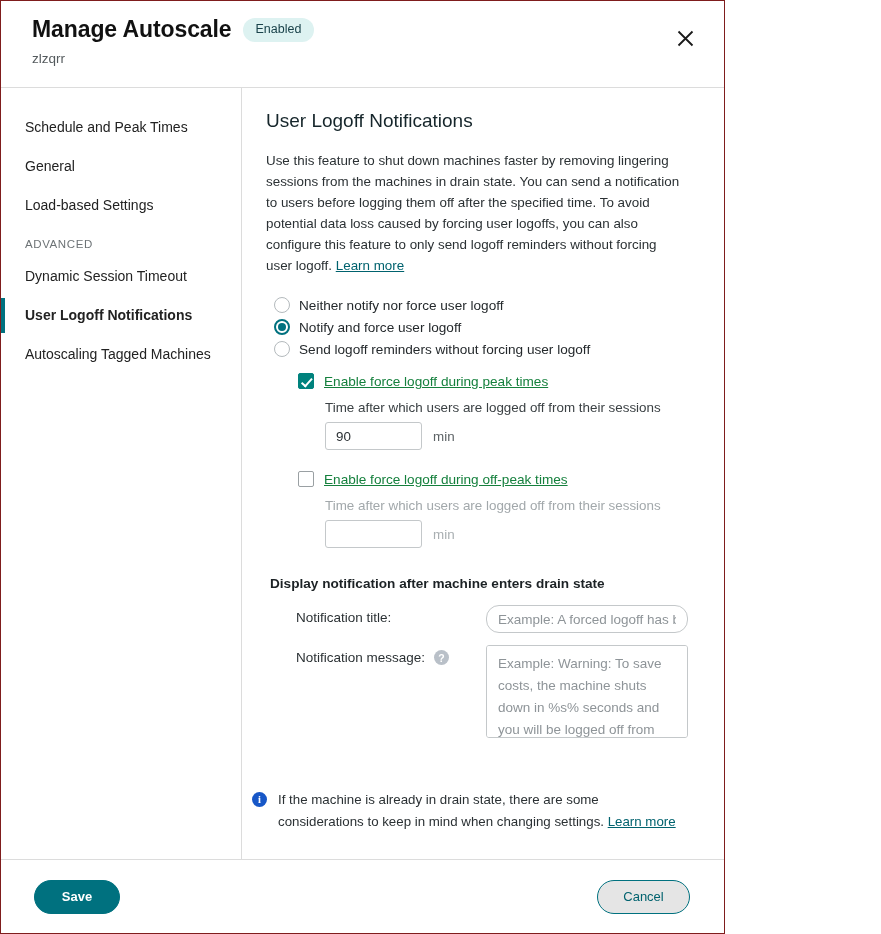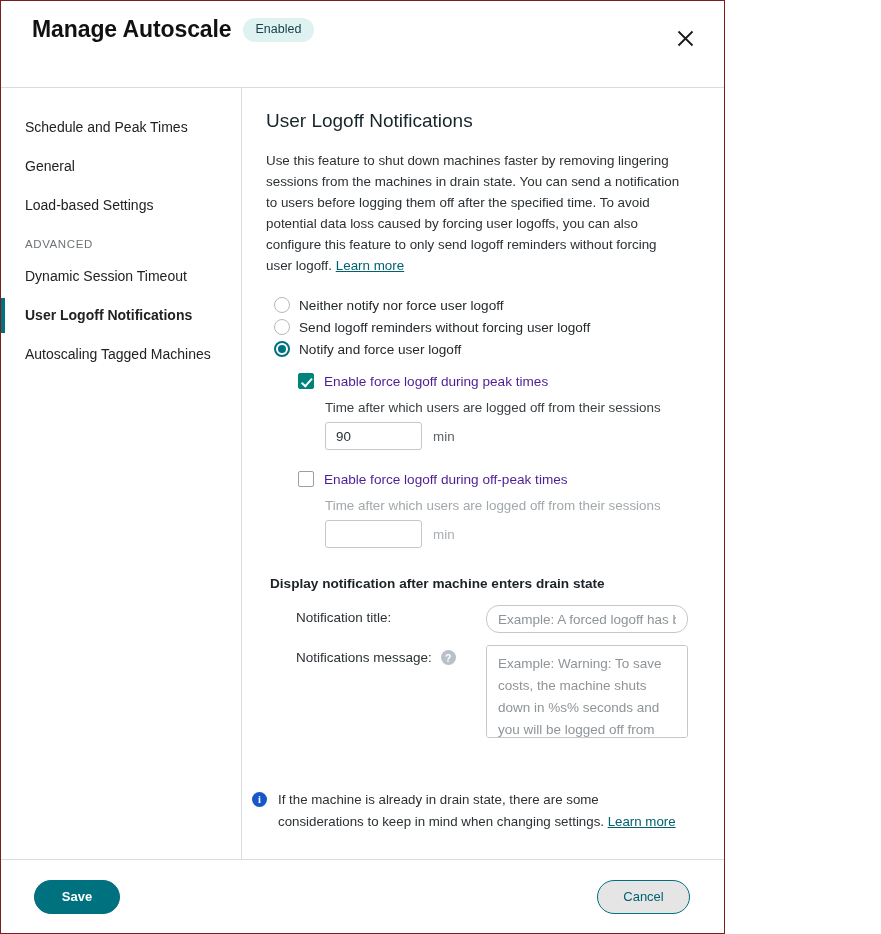--- a/index.html
+++ b/index.html
@@ -173,21 +173,21 @@
   }
   .chk.checked::after {
     content: "";
     position: absolute;
     left: 4.6px; top: 1.4px;
     width: 4px; height: 8.5px;
     border: solid #fff;
     border-width: 0 2px 2px 0;
     transform: rotate(42deg);
   }
-  .chk-label { font-size: 13.6px; color: #4c1d95; }
+  .chk-label { font-size: 13.6px; color: #15803d; text-decoration: underline; }
 
   .sub-label {
     font-size: 13.4px;
     color: #3b4144;
     margin: 7px 0 7px 27px;
   }
   .sub-label.dim { color: #a2a8ab; }
 
   .input-row {
     display: flex; align-items: center;
@@ -332,20 +332,21 @@
 </head>
 <body>
 
 <div class="window">
 
   <div class="header">
     <div class="title-row">
       <div class="title">Manage Autoscale</div>
       <div class="badge">Enabled</div>
     </div>
+    <div class="subtitle">zlzqrr</div>
     <button class="close-btn">
       <span>
         <svg width="17" height="17" viewBox="0 0 17 17">
           <path d="M1.5 1.5 L15.5 15.5 M15.5 1.5 L1.5 15.5" stroke="#1a1a1a" stroke-width="1.8" fill="none"></path>
         </svg>
       </span>
     </button>
   </div>
 
   <div class="body">
@@ -378,26 +379,26 @@
       <p class="desc">
         <span>Use this feature to shut down machines faster by removing lingering sessions from the machines in drain state. You can send a notification to users before logging them off after the specified time. To avoid potential data loss caused by forcing user logoffs, you can also configure this feature to only send logoff reminders without forcing user logoff. </span><a class="link">Learn more</a>
       </p>
 
       <div class="radio-group">
         <div class="radio-row">
           <span class="radio"></span>
           <span class="radio-label">Neither notify nor force user logoff</span>
         </div>
         <div class="radio-row">
+          <span class="radio checked"></span>
+          <span class="radio-label">Notify and force user logoff</span>
+        </div>
+        <div class="radio-row">
           <span class="radio"></span>
           <span class="radio-label">Send logoff reminders without forcing user logoff</span>
-        </div>
-        <div class="radio-row">
-          <span class="radio checked"></span>
-          <span class="radio-label">Notify and force user logoff</span>
         </div>
       </div>
 
       <div class="chk-block">
         <div class="chk-row">
           <span class="chk checked"></span>
           <span class="chk-label">Enable force logoff during peak times</span>
         </div>
         <div class="sub-label">Time after which users are logged off from their sessions</div>
         <div class="input-row">
@@ -422,21 +423,21 @@
 
       <div class="field-row">
         <div class="field-label">
           <span>Notification title:</span>
         </div>
         <input class="text-input" type="text" placeholder="Example: A forced logoff has been initiated" style="">
       </div>
 
       <div class="field-row">
         <div class="field-label">
-          <span>Notifications message:</span>
+          <span>Notification message:</span>
           <span class="help-icon">?</span>
         </div>
         <textarea class="text-area" placeholder="Example: Warning: To save costs, the machine shuts down in %s% seconds and you will be logged off from the session. Save your work and log back on to get a different machine." style=""></textarea>
       </div>
 
       <div class="info-note">
         <span class="info-icon">i</span>
         <div class="info-text">
           <span>If the machine is already in drain state, there are some considerations to keep in mind when changing settings. </span><a class="link">Learn more</a>
         </div>

